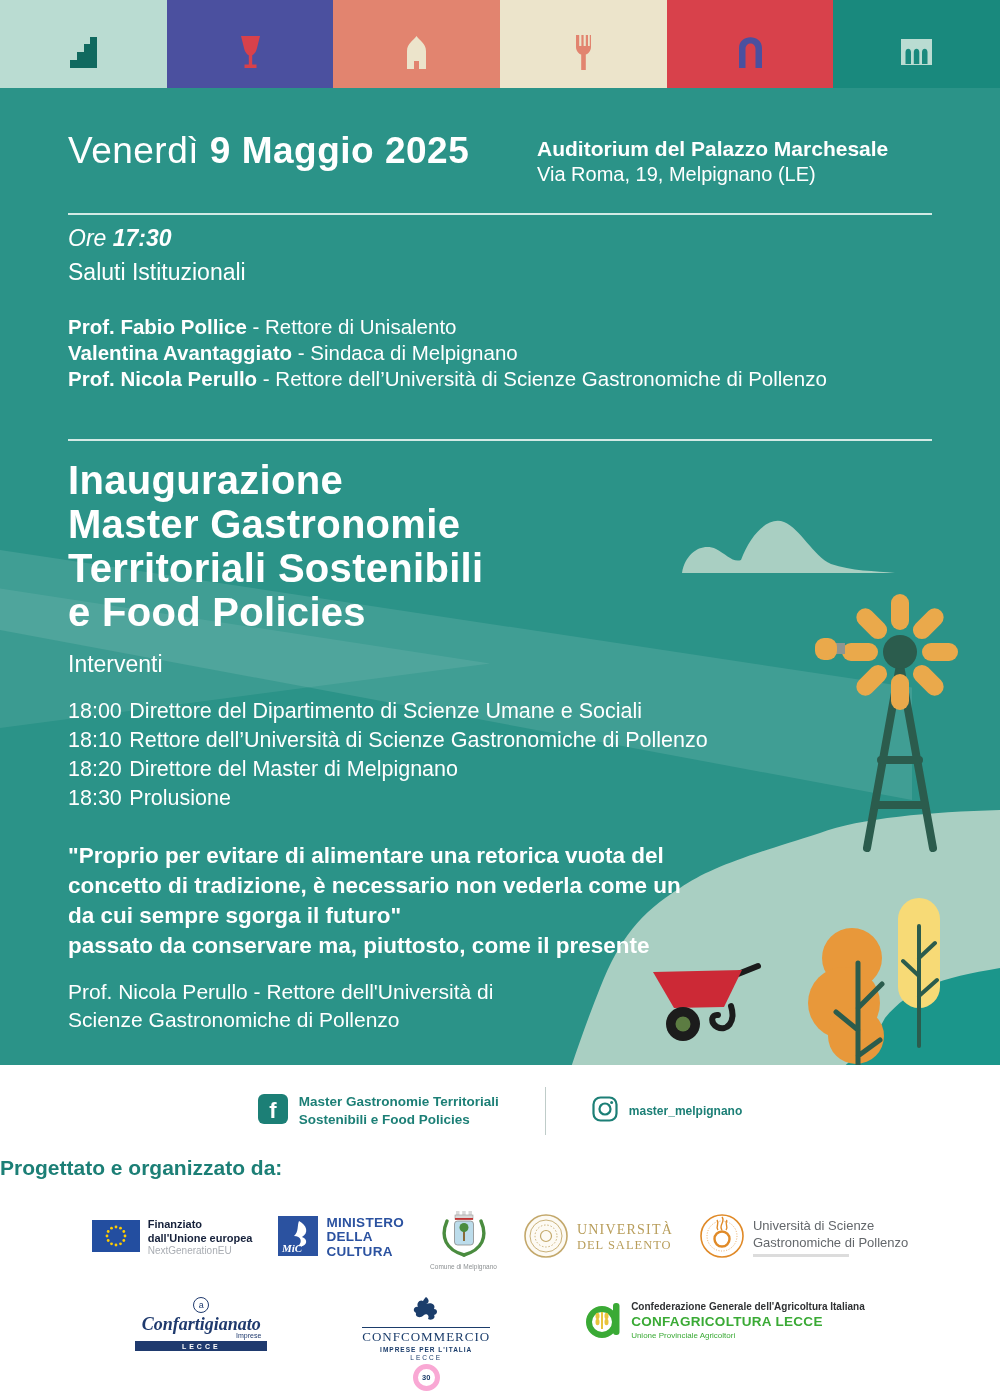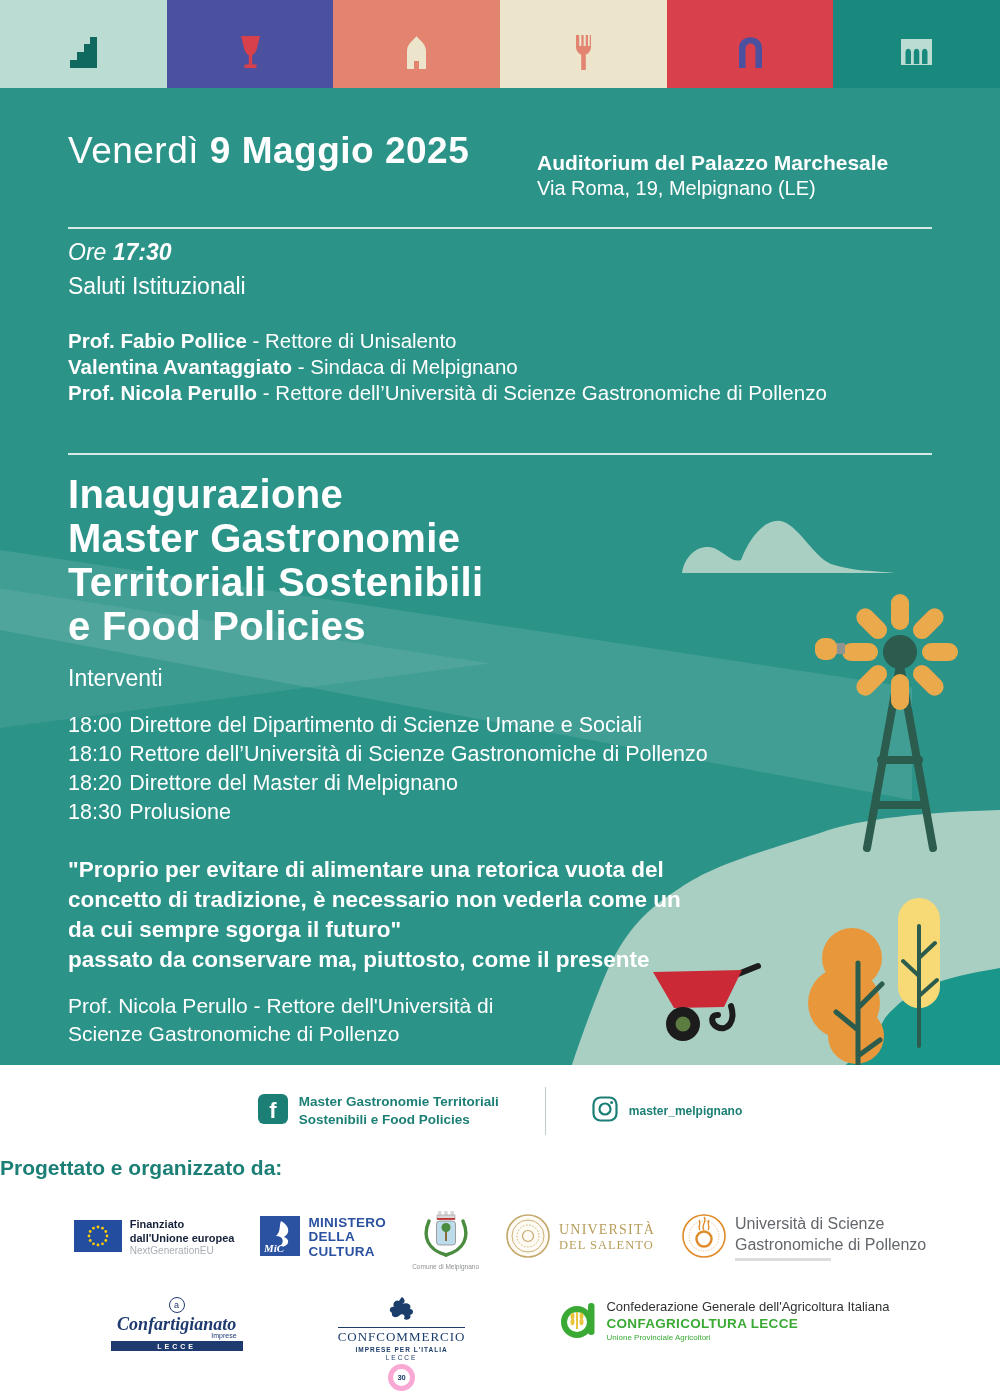--- a/index.html
+++ b/index.html
@@ -13,21 +13,21 @@
   .t3{background:#ECE4CB}.t4{background:#D8414B}.t5{background:#19897D}
 
   
   .main{position:relative;height:977px;background:#2B9388;color:#fff;overflow:hidden;}
   .content{position:relative;z-index:3;padding:0 68px;}
   .rule{height:2px;background:#E2F1ED;opacity:.92;border:0;margin:0;}
 
   .header-row{display:flex;justify-content:space-between;align-items:flex-start;padding-top:42px;}
   .date-line{font-size:37px;letter-spacing:.5px;}
   .date-line b{font-weight:bold;}
-  .venue{margin-top:20px;width:395px;line-height:1.22;}
+  .venue{margin-top:6px;width:395px;line-height:1.22;}
   .venue-name{font-size:21px;font-weight:bold;}
   .venue-address{font-size:20px;}
 
   .rule1{margin-top:27px;}
   .ore-line{margin-top:10px;font-size:23px;font-style:italic;}
   .saluti{margin-top:7px;font-size:23px;}
   .speakers{margin-top:28px;font-size:20.5px;line-height:26px;}
   .speaker b{font-weight:bold;}
   .rule2{margin-top:47px;}
 
@@ -64,40 +64,40 @@
   .logo-col{display:flex;flex-direction:column;align-items:center;}
 
   .eu-text{line-height:1.2;}
   .eu-l1,.eu-l2{font-size:11px;font-weight:bold;color:#15203A;}
   .eu-l3{font-size:10px;color:#A9ADB3;}
   .mic-text{line-height:1.05;font-size:13.5px;font-weight:bold;color:#2B52A0;letter-spacing:.3px;}
   .comune-caption{font-size:6.5px;color:#8d9193;margin-top:2px;}
   .unisalento-text{font-family:"Liberation Serif","DejaVu Serif",serif;color:#B89D5A;line-height:1.15;}
   .unisalento-l1{font-size:14px;letter-spacing:1.2px;}
   .unisalento-l2{font-size:12.5px;letter-spacing:1px;}
-  .unisg-text{font-size:16px;color:#63676B;line-height:1.3;}
+  .unisg-text{font-size:13px;color:#63676B;line-height:1.3;}
   .unisg-fineprint{width:96px;height:3px;background:#DCDCDC;margin-top:3px;}
 
   .confart-emblem{width:14px;height:14px;border:1px solid #1F3A6E;border-radius:50%;
     display:flex;align-items:center;justify-content:center;font-size:9px;color:#1F3A6E;}
   .confart-script{font-family:"Liberation Serif","DejaVu Serif",serif;font-style:italic;font-weight:bold;
     font-size:18px;color:#1F3A6E;line-height:1;margin-top:2px;}
   .confart-sub{font-size:7px;color:#1F3A6E;align-self:flex-end;margin:-1px 6px 0 0;}
   .confart-bar{margin-top:2px;width:132px;height:10px;background:#1F3A6E;color:#fff;font-size:7px;
     font-weight:bold;letter-spacing:3px;display:flex;align-items:center;justify-content:center;}
 
   .confcom-name{font-family:"Liberation Serif","DejaVu Serif",serif;font-size:13px;color:#1B3D6B;
     letter-spacing:1px;border-top:1px solid #1B3D6B;padding-top:1px;margin-top:2px;}
   .confcom-sub{font-size:6.5px;font-weight:bold;color:#1B3D6B;letter-spacing:1px;margin-top:1px;}
   .confcom-city{font-size:6.5px;color:#1B3D6B;letter-spacing:2px;margin-top:1px;}
   .confcom-seal{margin-top:3px;width:17px;height:17px;border:5px solid #f9a8d4;border-radius:50%;
     display:flex;align-items:center;justify-content:center;font-size:7.5px;font-weight:bold;color:#1B3D6B;}
 
   .confagri-text{line-height:1.25;}
-  .confagri-l1{font-size:13px;font-weight:normal;color:#2F3133;}
+  .confagri-l1{font-size:10px;font-weight:bold;color:#2F3133;}
   .confagri-l2{font-size:13.5px;font-weight:bold;color:#3AAA35;letter-spacing:.3px;}
   .confagri-l3{font-size:8px;color:#3AAA35;}
 </style>
 </head>
 <body>
 
 <div class="poster">
 
   <div class="strip">
     <div class="tile t0">

